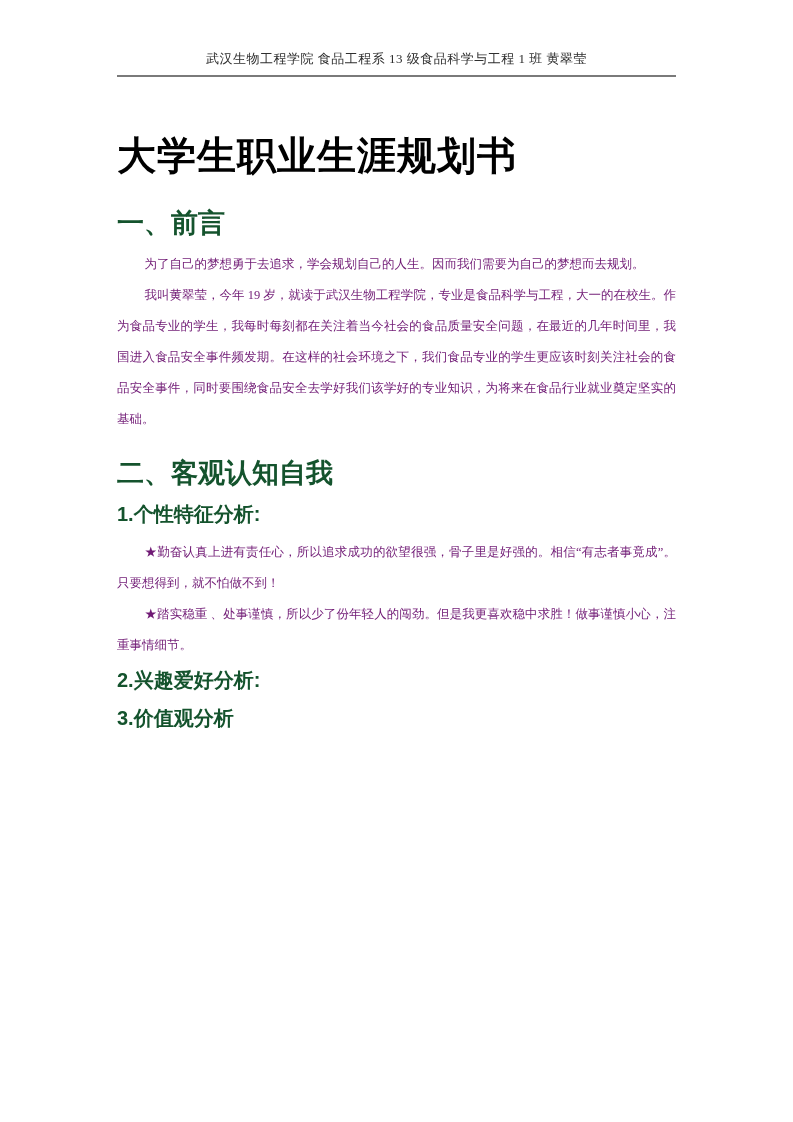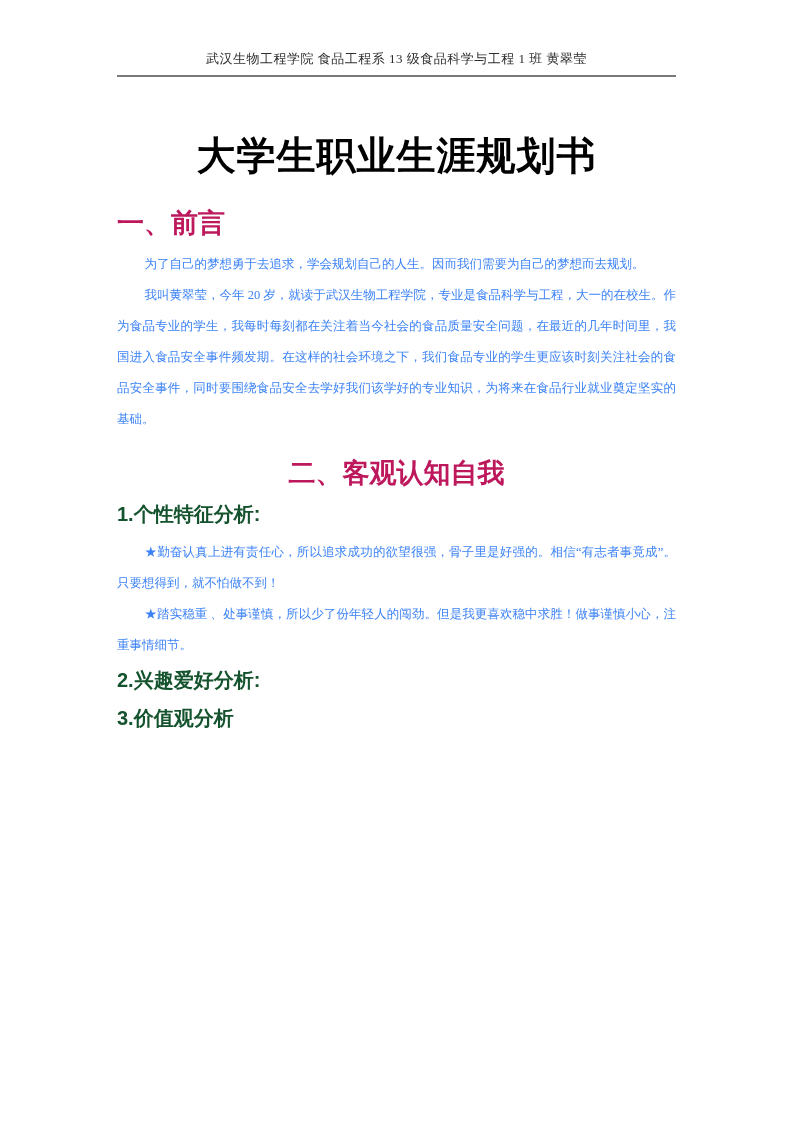--- a/index.html
+++ b/index.html
@@ -32,70 +32,69 @@
     color: #2e2e2e;
     letter-spacing: 0.5px;
   }
   
   .doc-title {
     margin-top: 52px;
     font-family: "Liberation Sans", "DejaVu Sans", sans-serif;
     font-weight: bold;
     font-size: 39px;
     line-height: 54px;
-    text-align: center;
     color: #000000;
     letter-spacing: 1px;
   }
   
   .sec-heading {
     font-family: "Liberation Sans", "DejaVu Sans", sans-serif;
     font-weight: bold;
     font-size: 27px;
     line-height: 36px;
-    color: #be185d;
+    color: #14532d;
     margin-top: 22px;
     margin-bottom: 8px;
   }
-  .sec-heading.second { margin-top: 20px; text-align: center; }
+  .sec-heading.second { margin-top: 20px; }
   
   .sub-heading {
     font-family: "Liberation Sans", "DejaVu Sans", sans-serif;
     font-weight: bold;
     font-size: 20px;
     line-height: 30px;
     color: #14532d;
     margin-top: 4px;
     margin-bottom: 8px;
   }
   
   .para {
     font-size: 12.5px;
     line-height: 31px;
     text-indent: 2.2em;
     text-align: justify;
-    color: #3b82f6;
+    color: #701a75;
   }
 </style>
 </head>
 <body>
 
 <div class="page">
   <div class="content">
 
     <div class="doc-header">
       <div class="hdr-text">武汉生物工程学院 食品工程系 13 级食品科学与工程 1 班 黄翠莹</div>
     </div>
 
     <h1 class="doc-title">大学生职业生涯规划书</h1>
 
     <h2 class="sec-heading">一、前言</h2>
 
     <p class="para">为了自己的梦想勇于去追求，学会规划自己的人生。因而我们需要为自己的梦想而去规划。</p>
-    <p class="para">我叫黄翠莹，今年 20 岁，就读于武汉生物工程学院，专业是食品科学与工程，大一的在校生。作为食品专业的学生，我每时每刻都在关注着当今社会的食品质量安全问题，在最近的几年时间里，我国进入食品安全事件频发期。在这样的社会环境之下，我们食品专业的学生更应该时刻关注社会的食品安全事件，同时要围绕食品安全去学好我们该学好的专业知识，为将来在食品行业就业奠定坚实的基础。</p>
+    <p class="para">我叫黄翠莹，今年 19 岁，就读于武汉生物工程学院，专业是食品科学与工程，大一的在校生。作为食品专业的学生，我每时每刻都在关注着当今社会的食品质量安全问题，在最近的几年时间里，我国进入食品安全事件频发期。在这样的社会环境之下，我们食品专业的学生更应该时刻关注社会的食品安全事件，同时要围绕食品安全去学好我们该学好的专业知识，为将来在食品行业就业奠定坚实的基础。</p>
 
     <h2 class="sec-heading second">二、客观认知自我</h2>
 
 
     <h3 class="sub-heading">1.个性特征分析:</h3>
 
     <p class="para">★勤奋认真上进有责任心，所以追求成功的欲望很强，骨子里是好强的。相信“有志者事竟成”。只要想得到，就不怕做不到！</p>
     <p class="para">★踏实稳重 、处事谨慎，所以少了份年轻人的闯劲。但是我更喜欢稳中求胜！做事谨慎小心，注重事情细节。</p>
 
     <h3 class="sub-heading">2.兴趣爱好分析:</h3>

